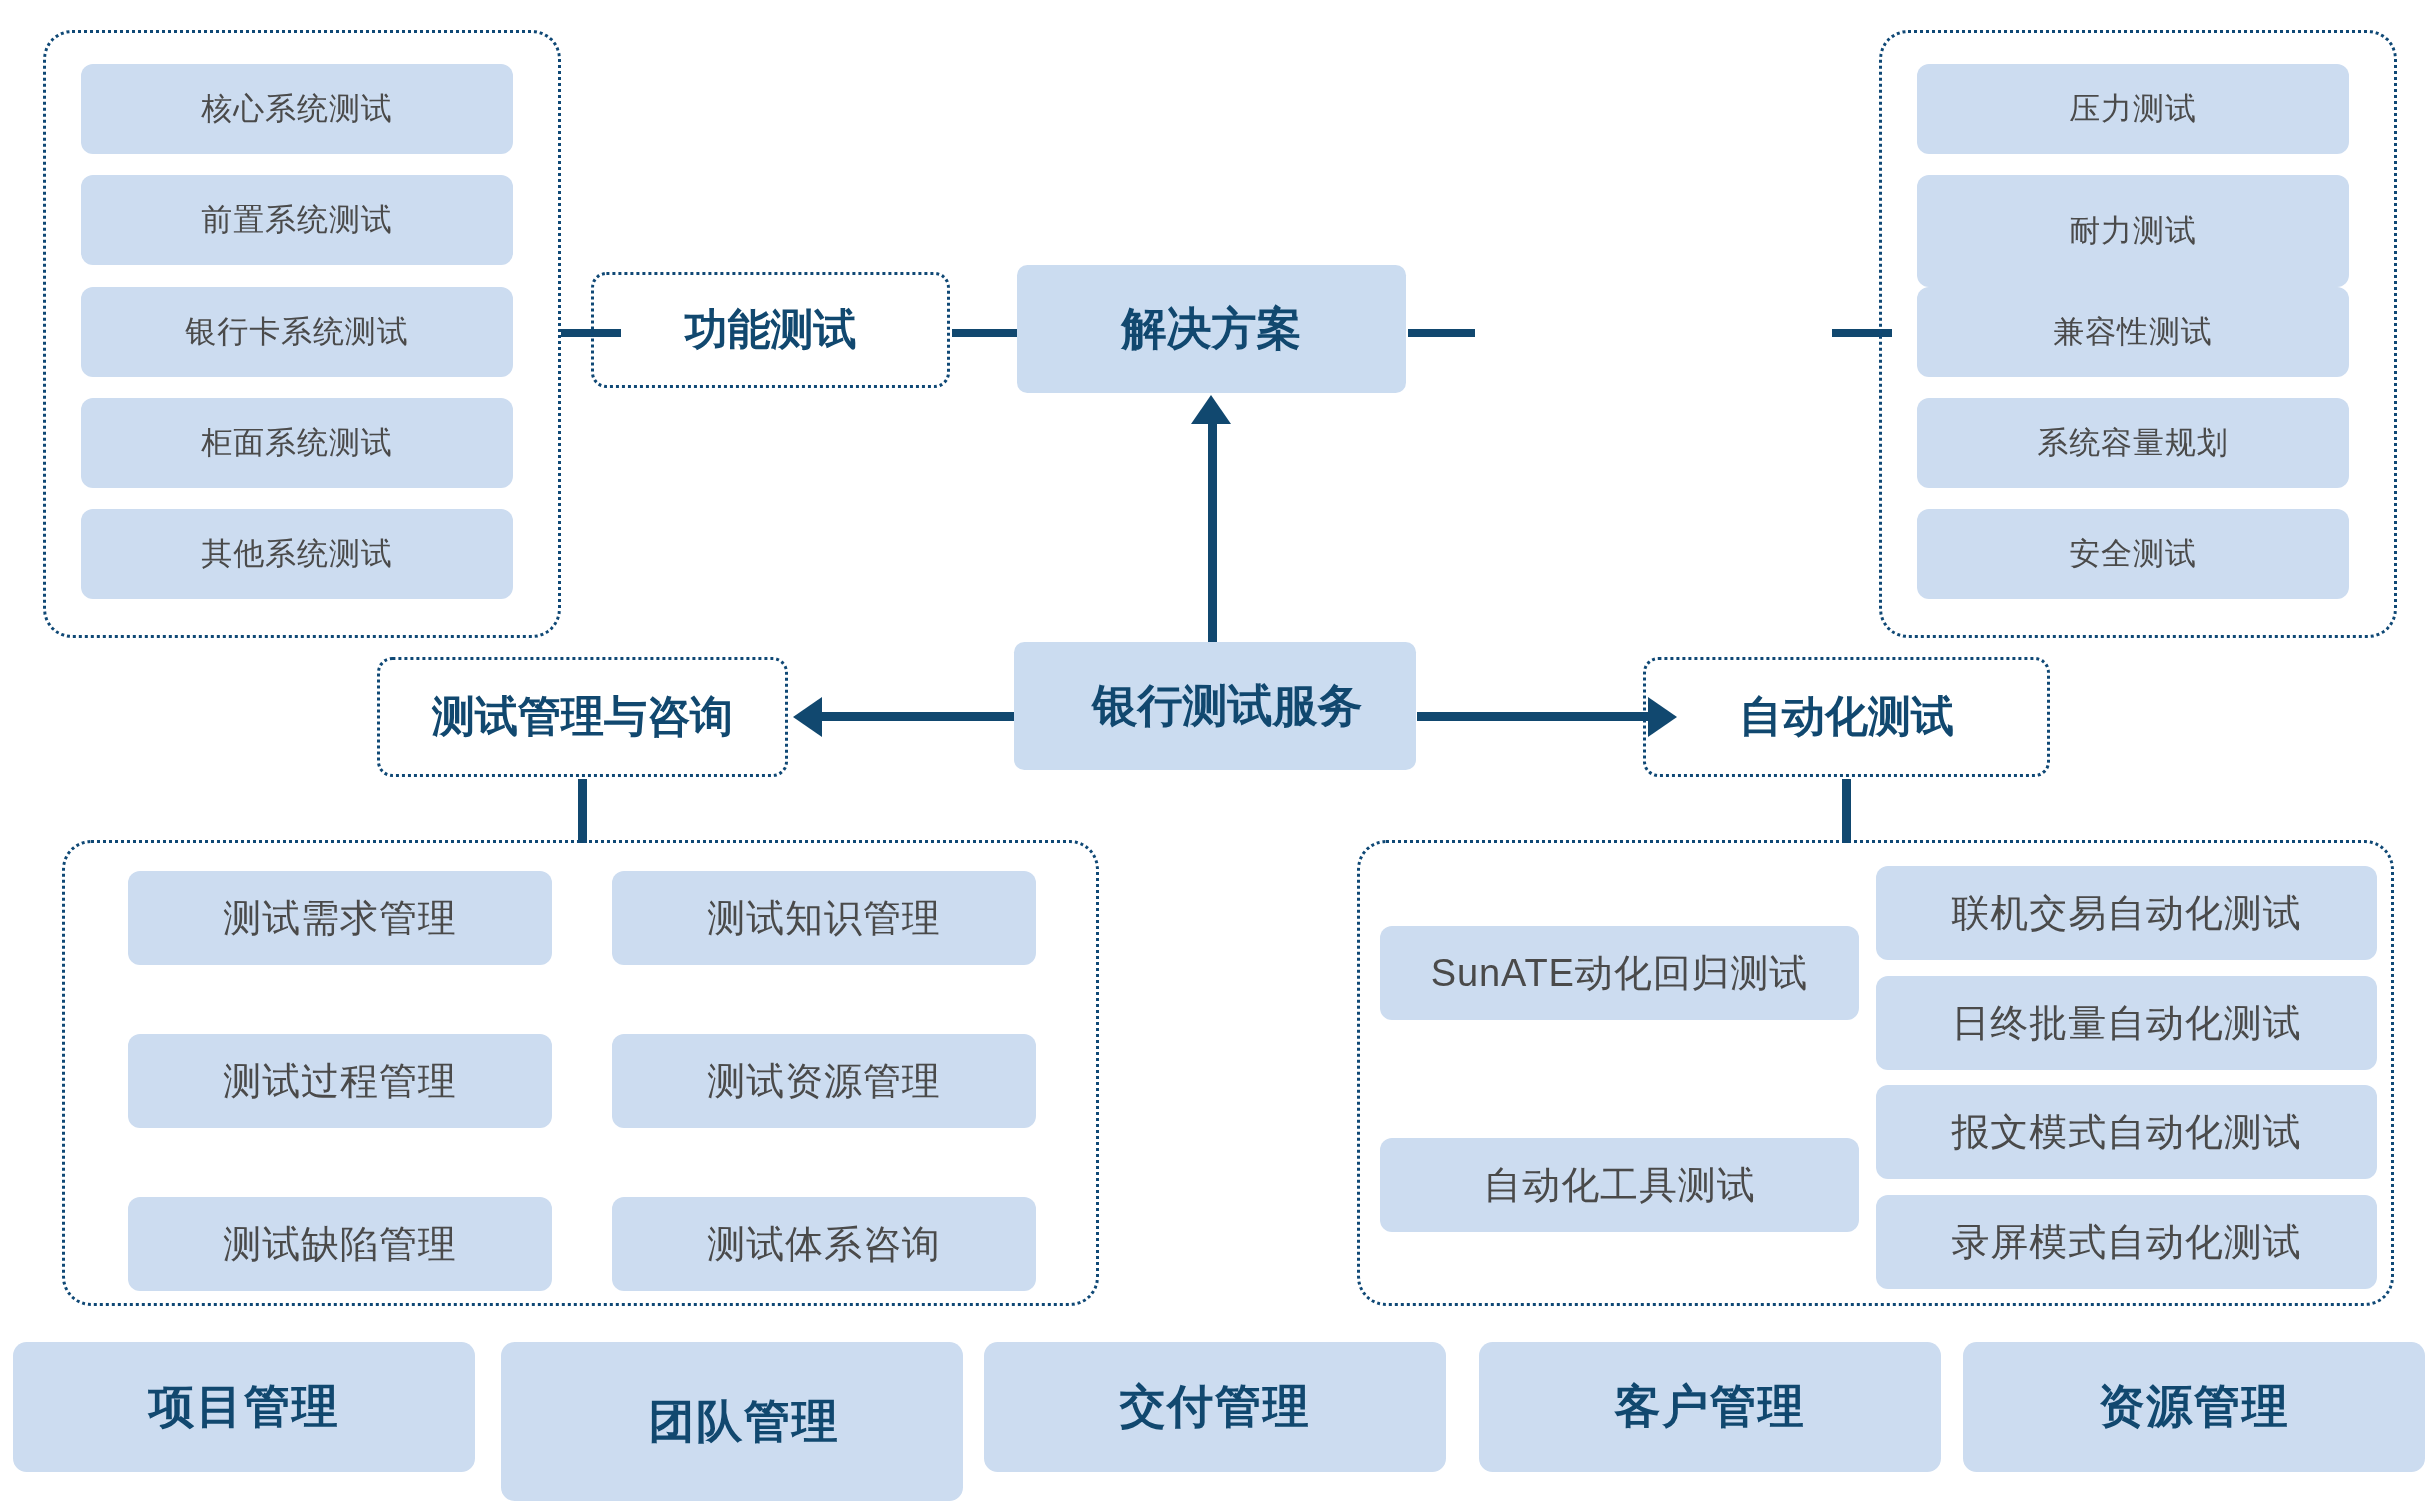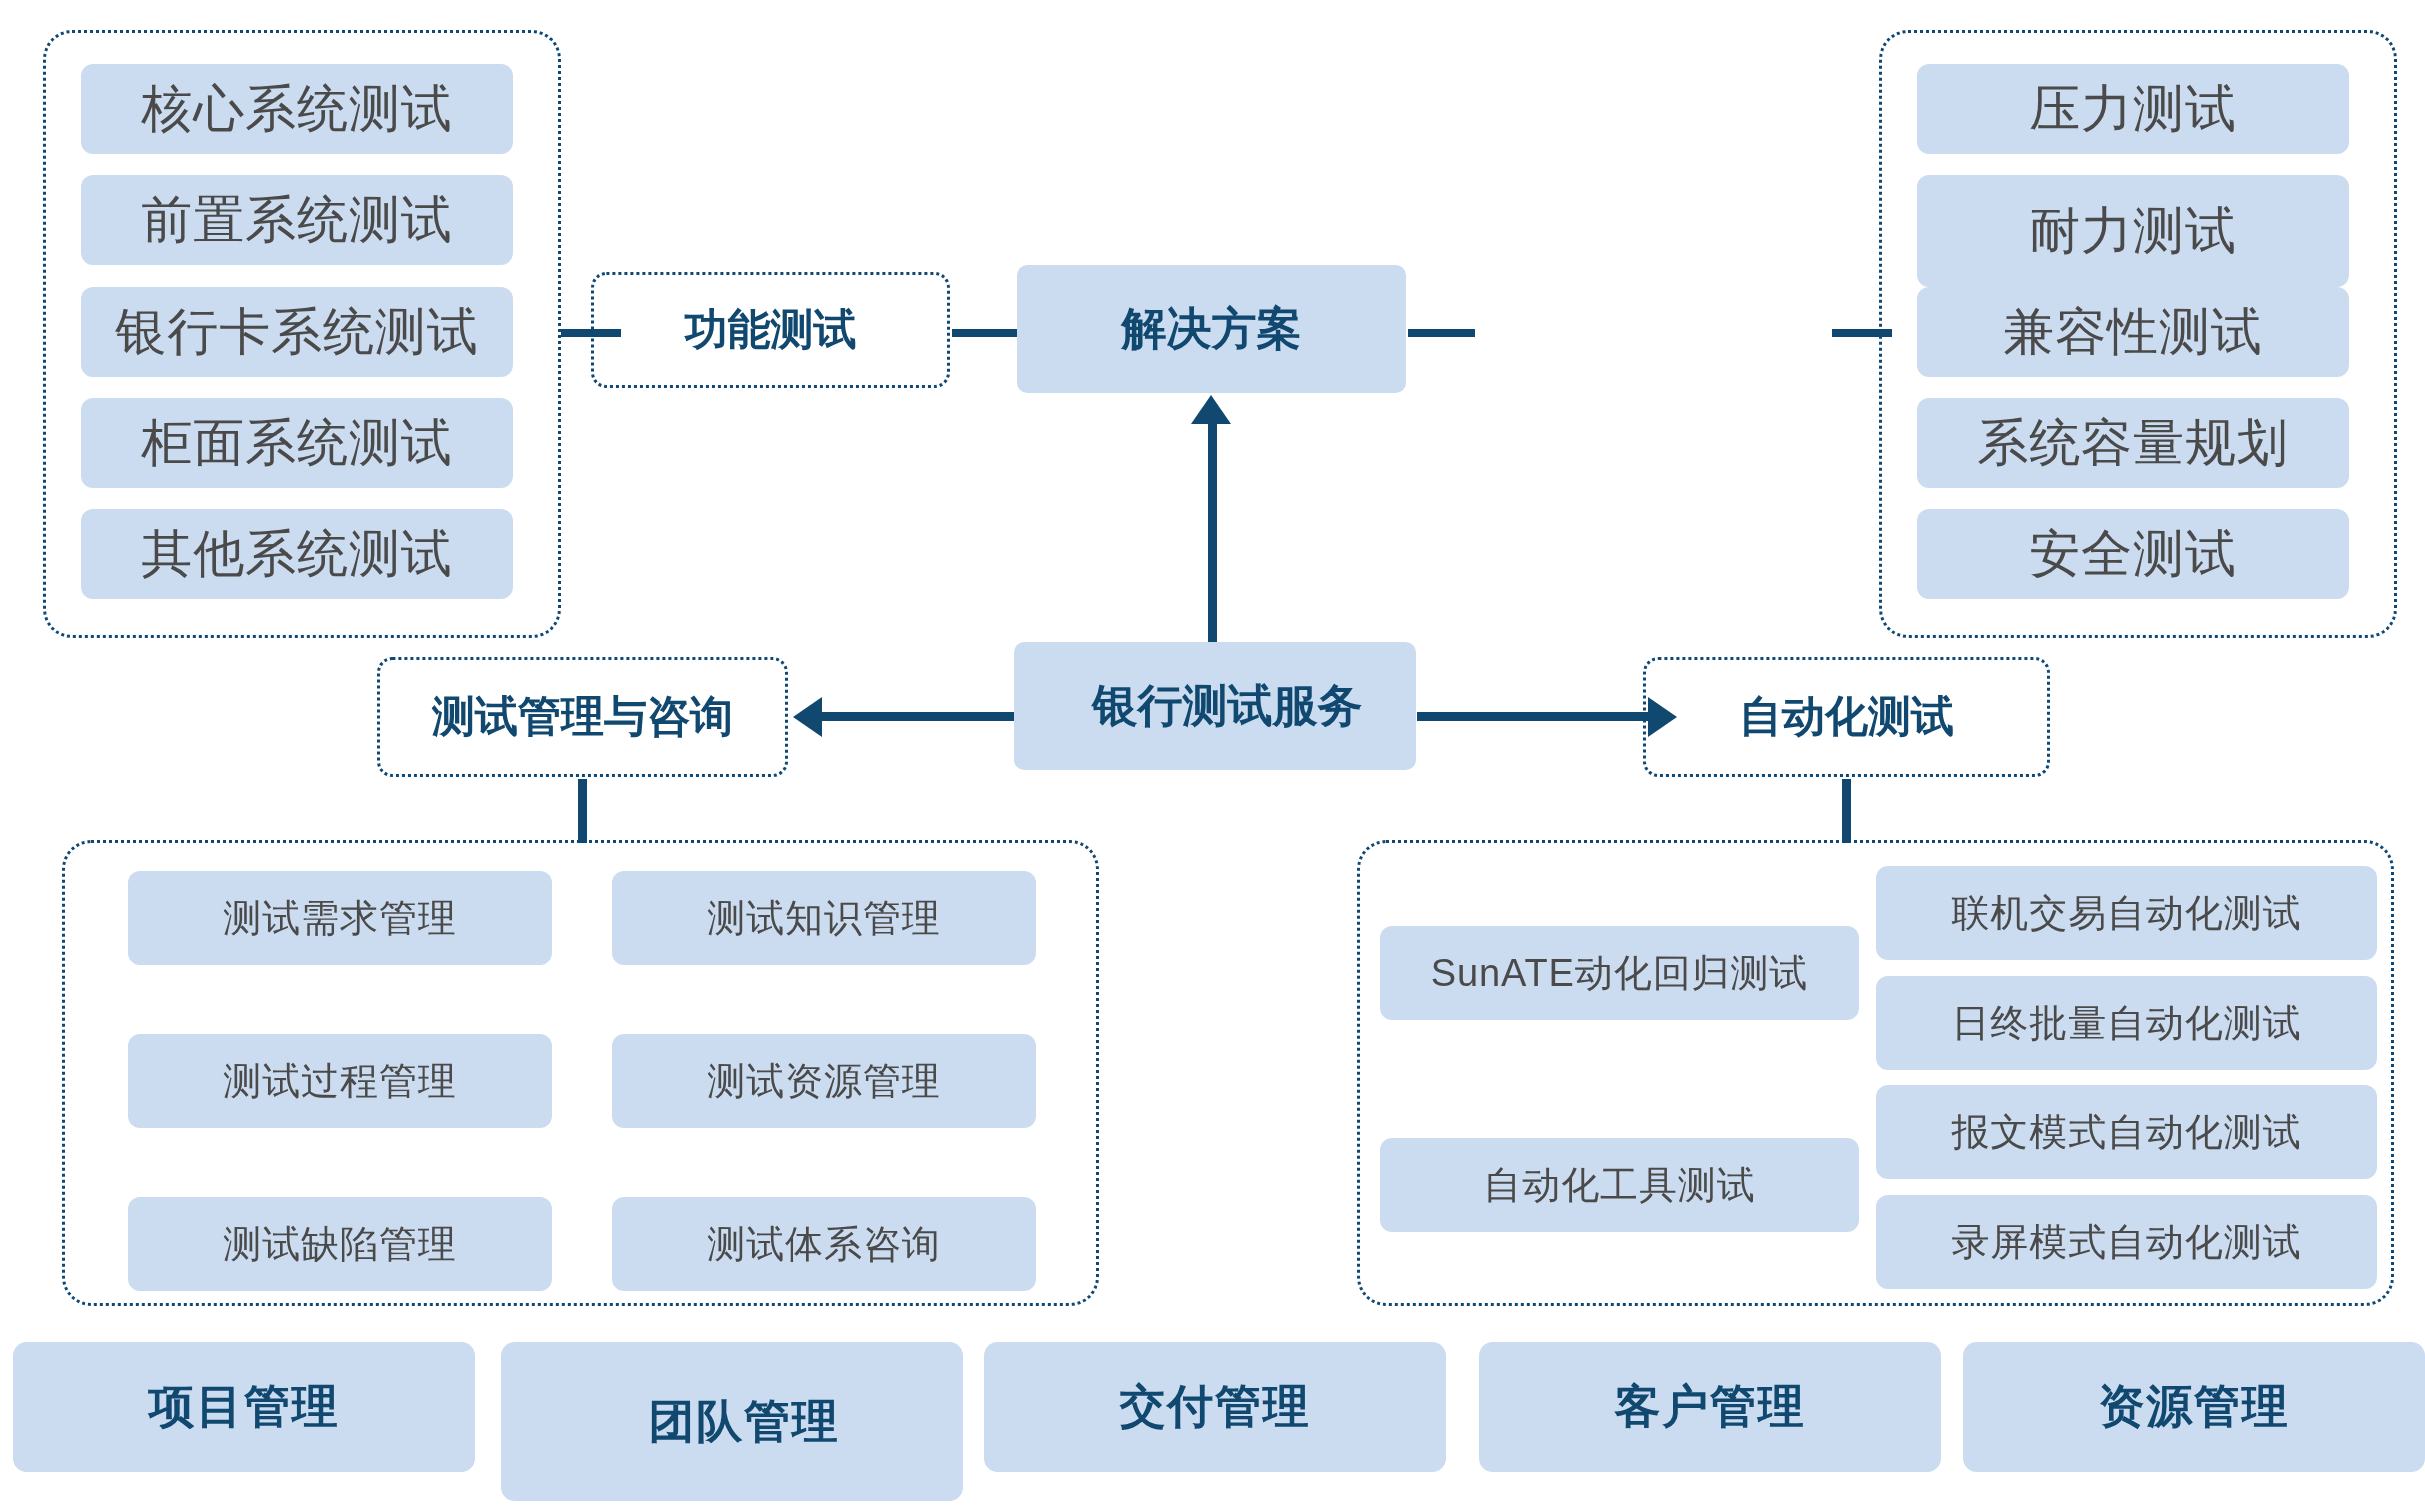--- a/index.html
+++ b/index.html
@@ -25,21 +25,21 @@
   }
   .chip{
     position:absolute;
     background:#ccdcf0;
     border-radius:12px;
     display:flex;
     align-items:center;
     justify-content:center;
     box-sizing:border-box;
     color:#4a4a4a;
-    font-size:51px;
+    font-size:31px;
     font-weight:400;
     letter-spacing:0.9px;
     white-space:nowrap;
   }
   .node-dotted{
     position:absolute;
     border:3.4px dotted #0f4875;
     border-radius:15.4px;
     display:flex;
     align-items:center;

